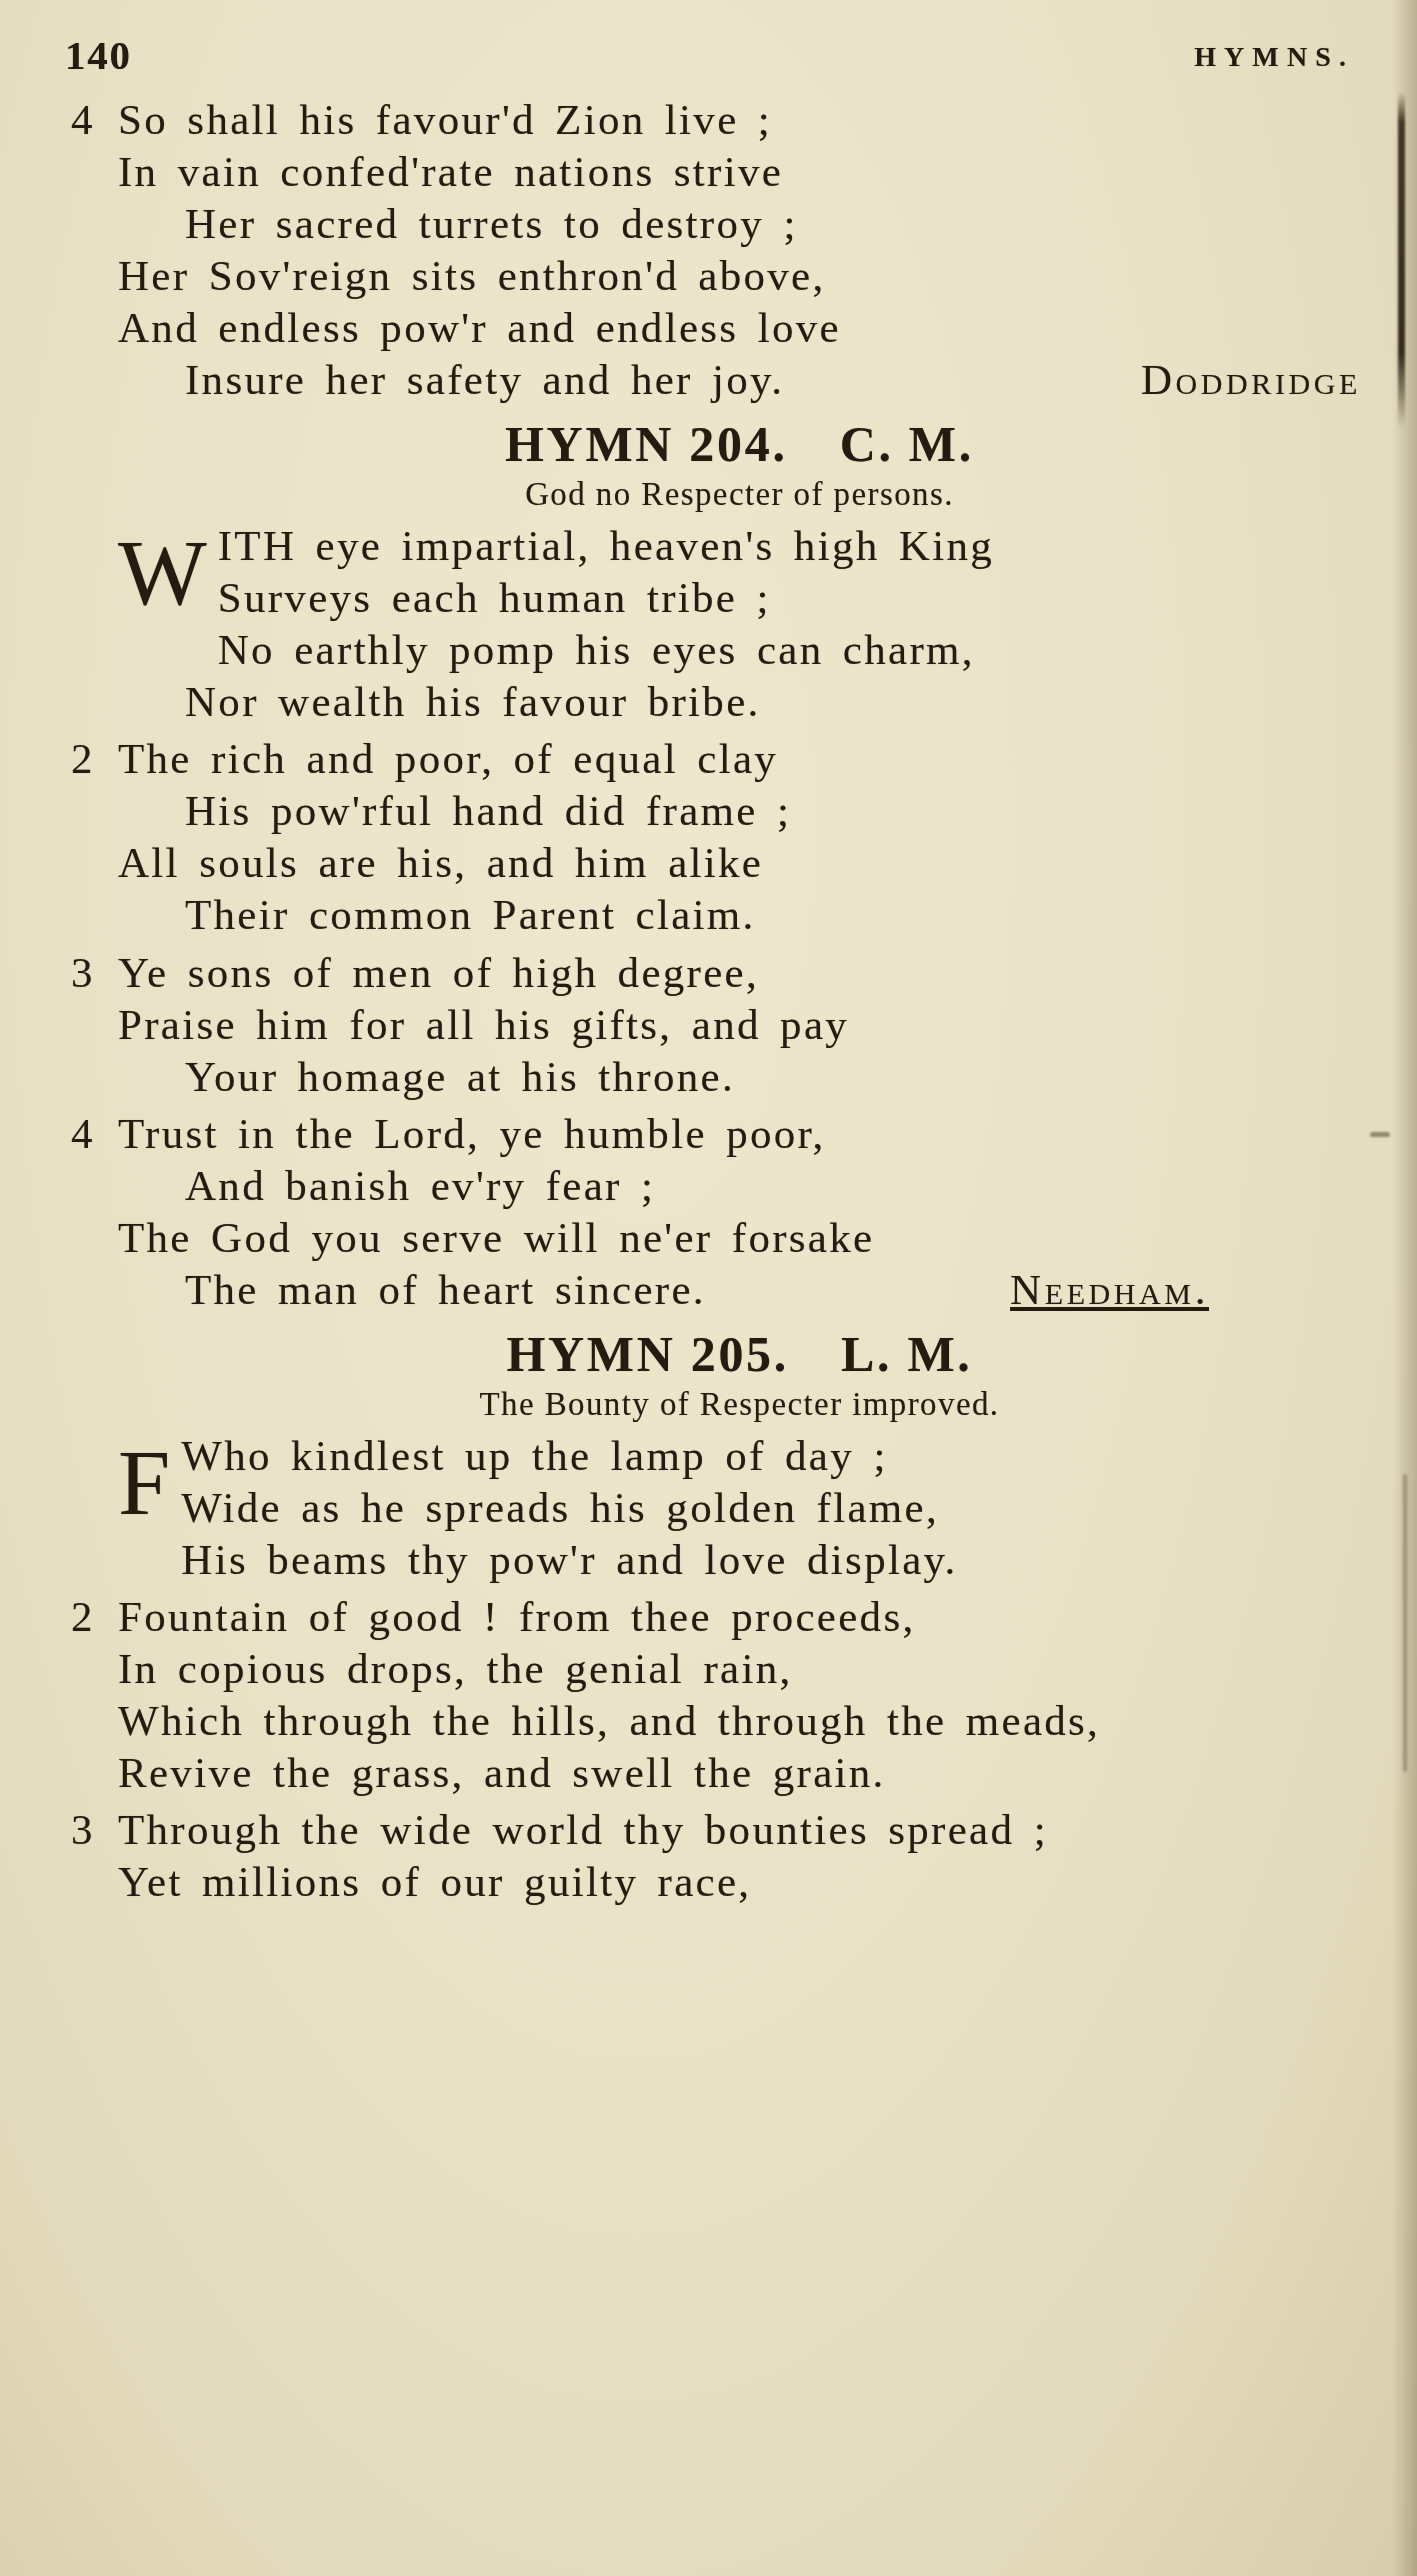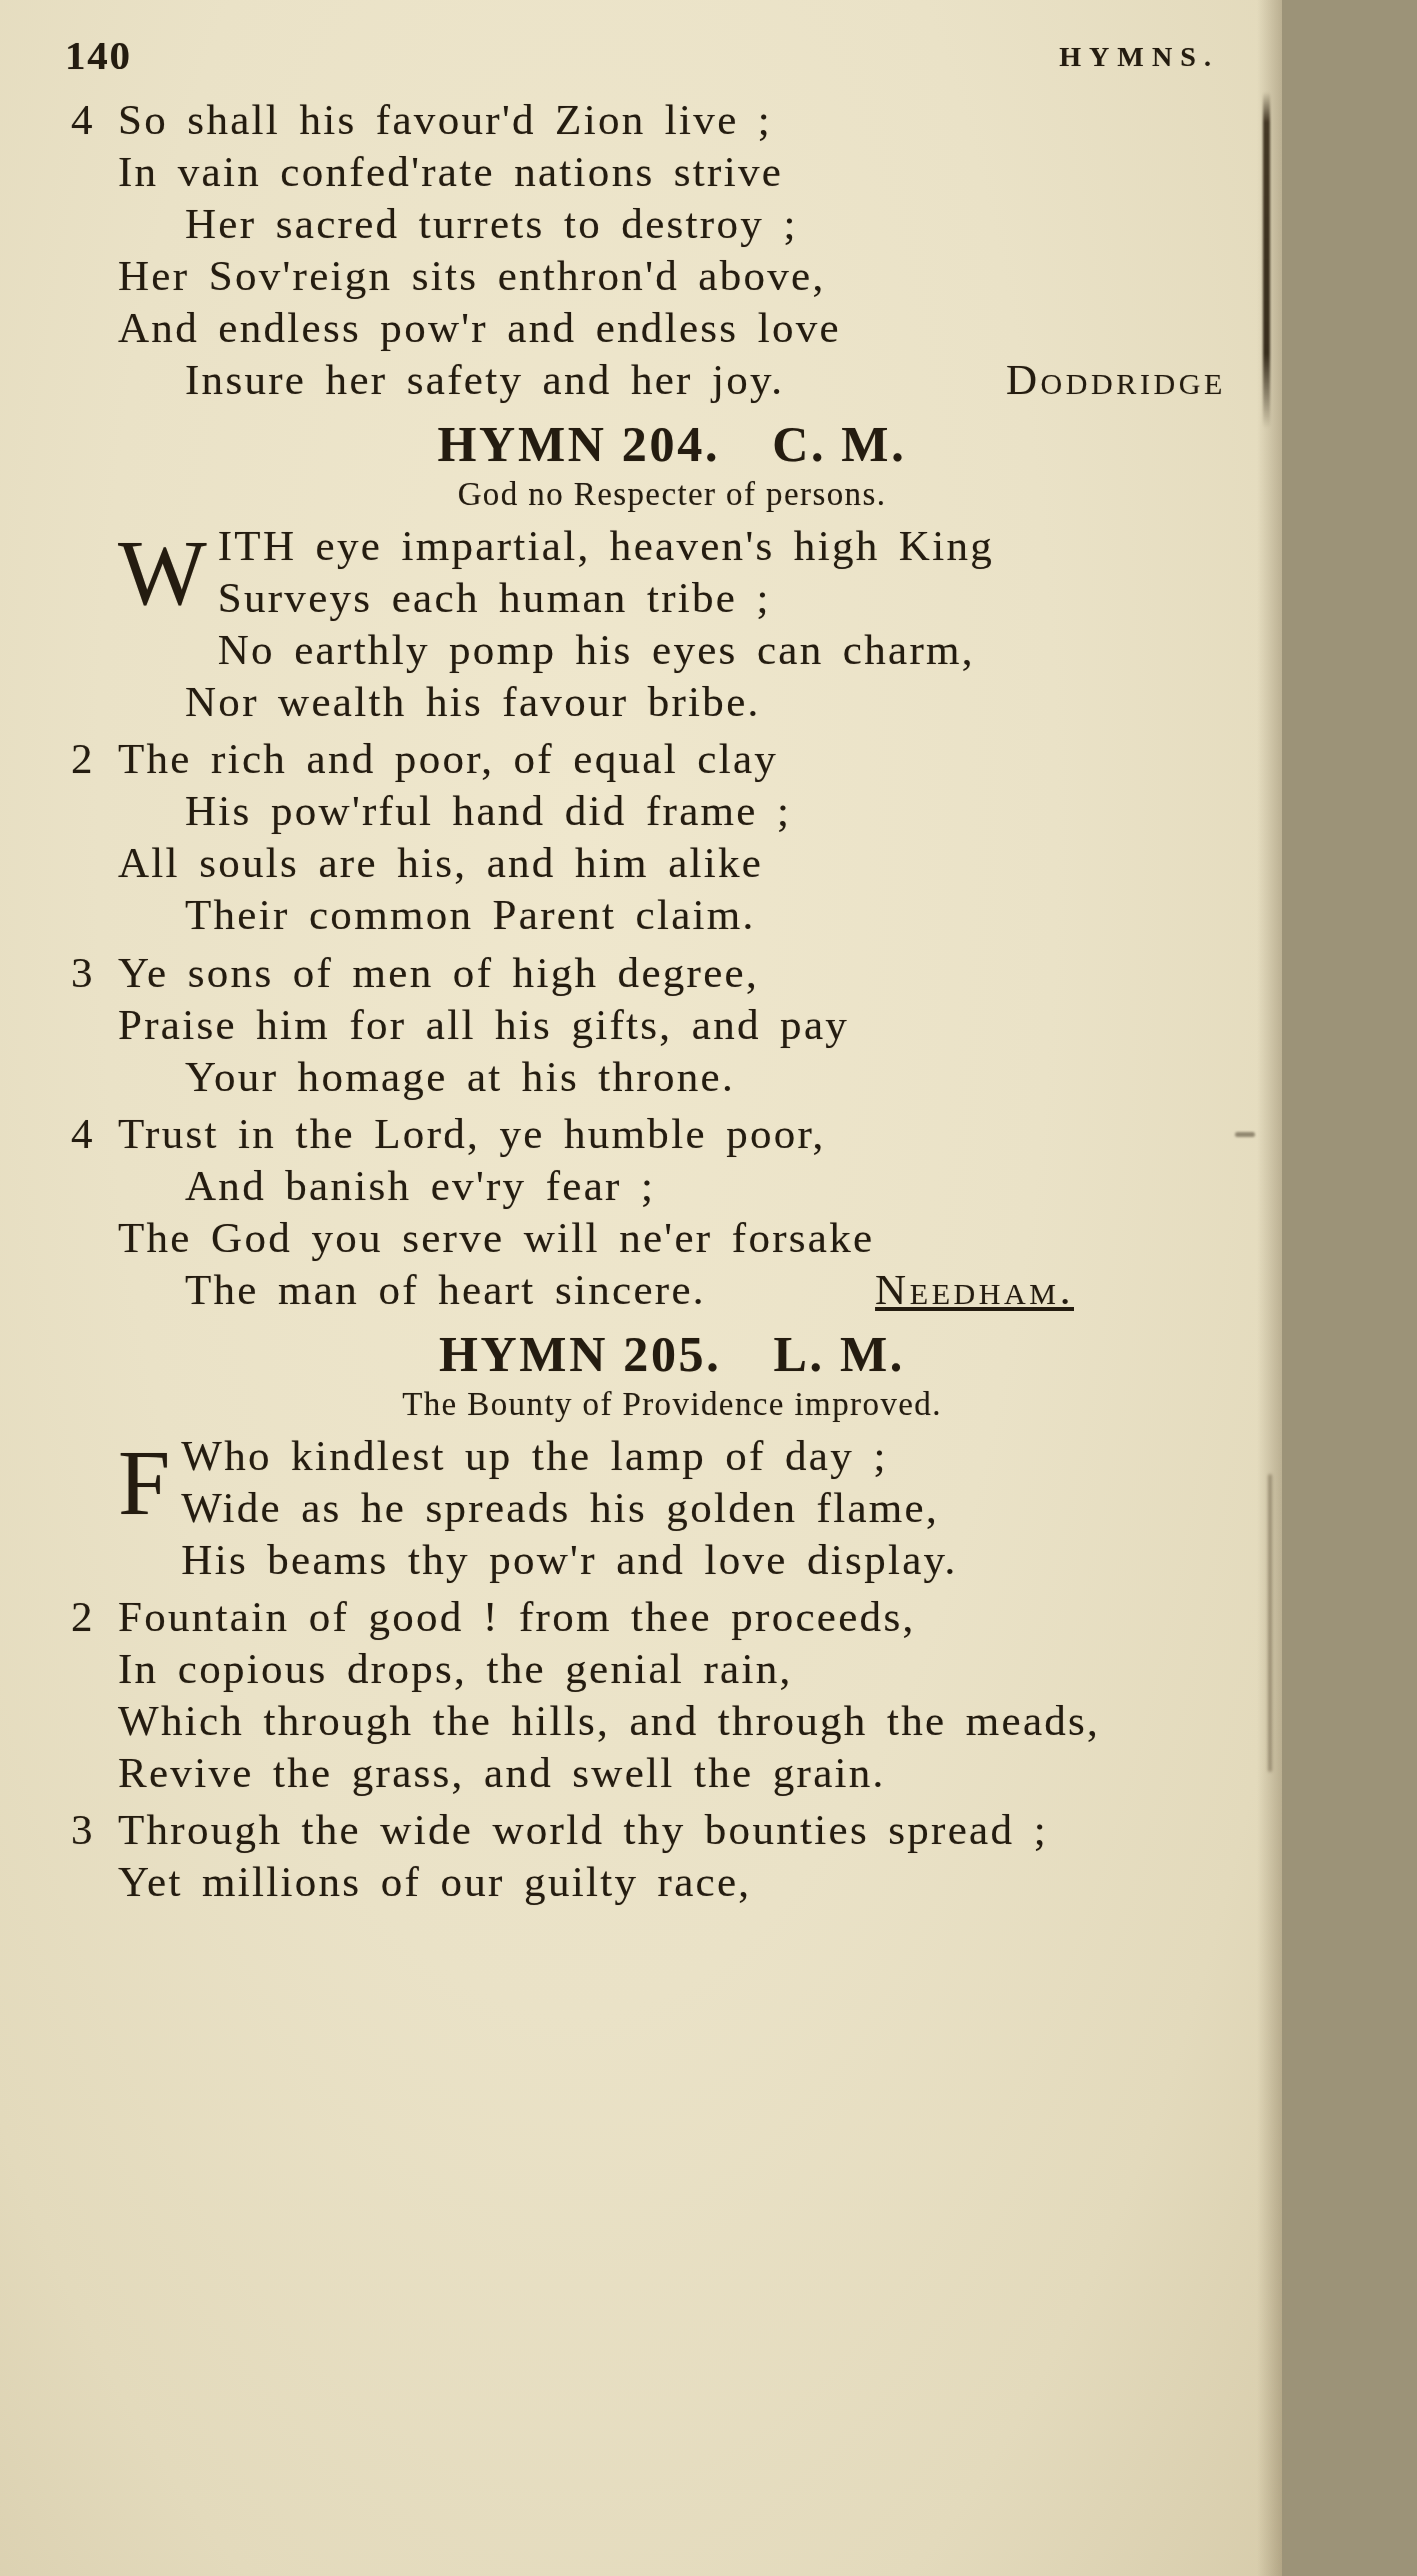--- a/index.html
+++ b/index.html
@@ -3,21 +3,21 @@
 <meta charset="utf-8">
 <style>
   * { margin:0; padding:0; box-sizing:border-box; }
   html,body { width:1417px; }
   body {
     font-family:"Liberation Serif","DejaVu Serif",serif;
     background:#9c9378;
   }
   .page {
     position:relative;
-    width:1282px; height:2576px;
+    width:1417px; height:2576px;
     overflow:hidden;
     color:#241c10;
     background:radial-gradient(ellipse at 45% 32%, #efe7cd 0%, #eae2c7 48%, #e3dabc 78%, #d7ccab 100%);
     text-shadow:0 0 0.9px rgba(40,30,14,.35);
   }
   
   .edge-shade {
     position:absolute; right:0; top:0; width:25px; height:100%;
     background:linear-gradient(to left, rgba(92,76,46,.30), rgba(92,76,46,0));
   }
@@ -147,21 +147,21 @@
       <div class="line">The God you serve will ne'er forsake</div>
       <div class="line indent attrib-line">
         <span>The man of heart sincere.</span>
         <span class="attrib attrib-needham">Needham.</span>
       </div>
     </section>
 
     <h2 class="hymn-heading">
       <span>HYMN 205.</span><span class="meter">L. M.</span>
     </h2>
-    <div class="hymn-subtitle">The Bounty of Providence improved.</div>
+    <div class="hymn-subtitle">The Bounty of Respecter improved.</div>
 
     <section class="verse">
       <span class="dropcap">F</span>
       <div class="line indent-sm">Who kindlest up the lamp of day ;</div>
       <div class="line">Wide as he spreads his golden flame,</div>
       <div class="line">His beams thy pow'r and love display.</div>
     </section>
 
     <section class="verse">
       <div class="line"><span class="vnum">2</span><span>Fountain of good ! from thee proceeds,</span></div>

